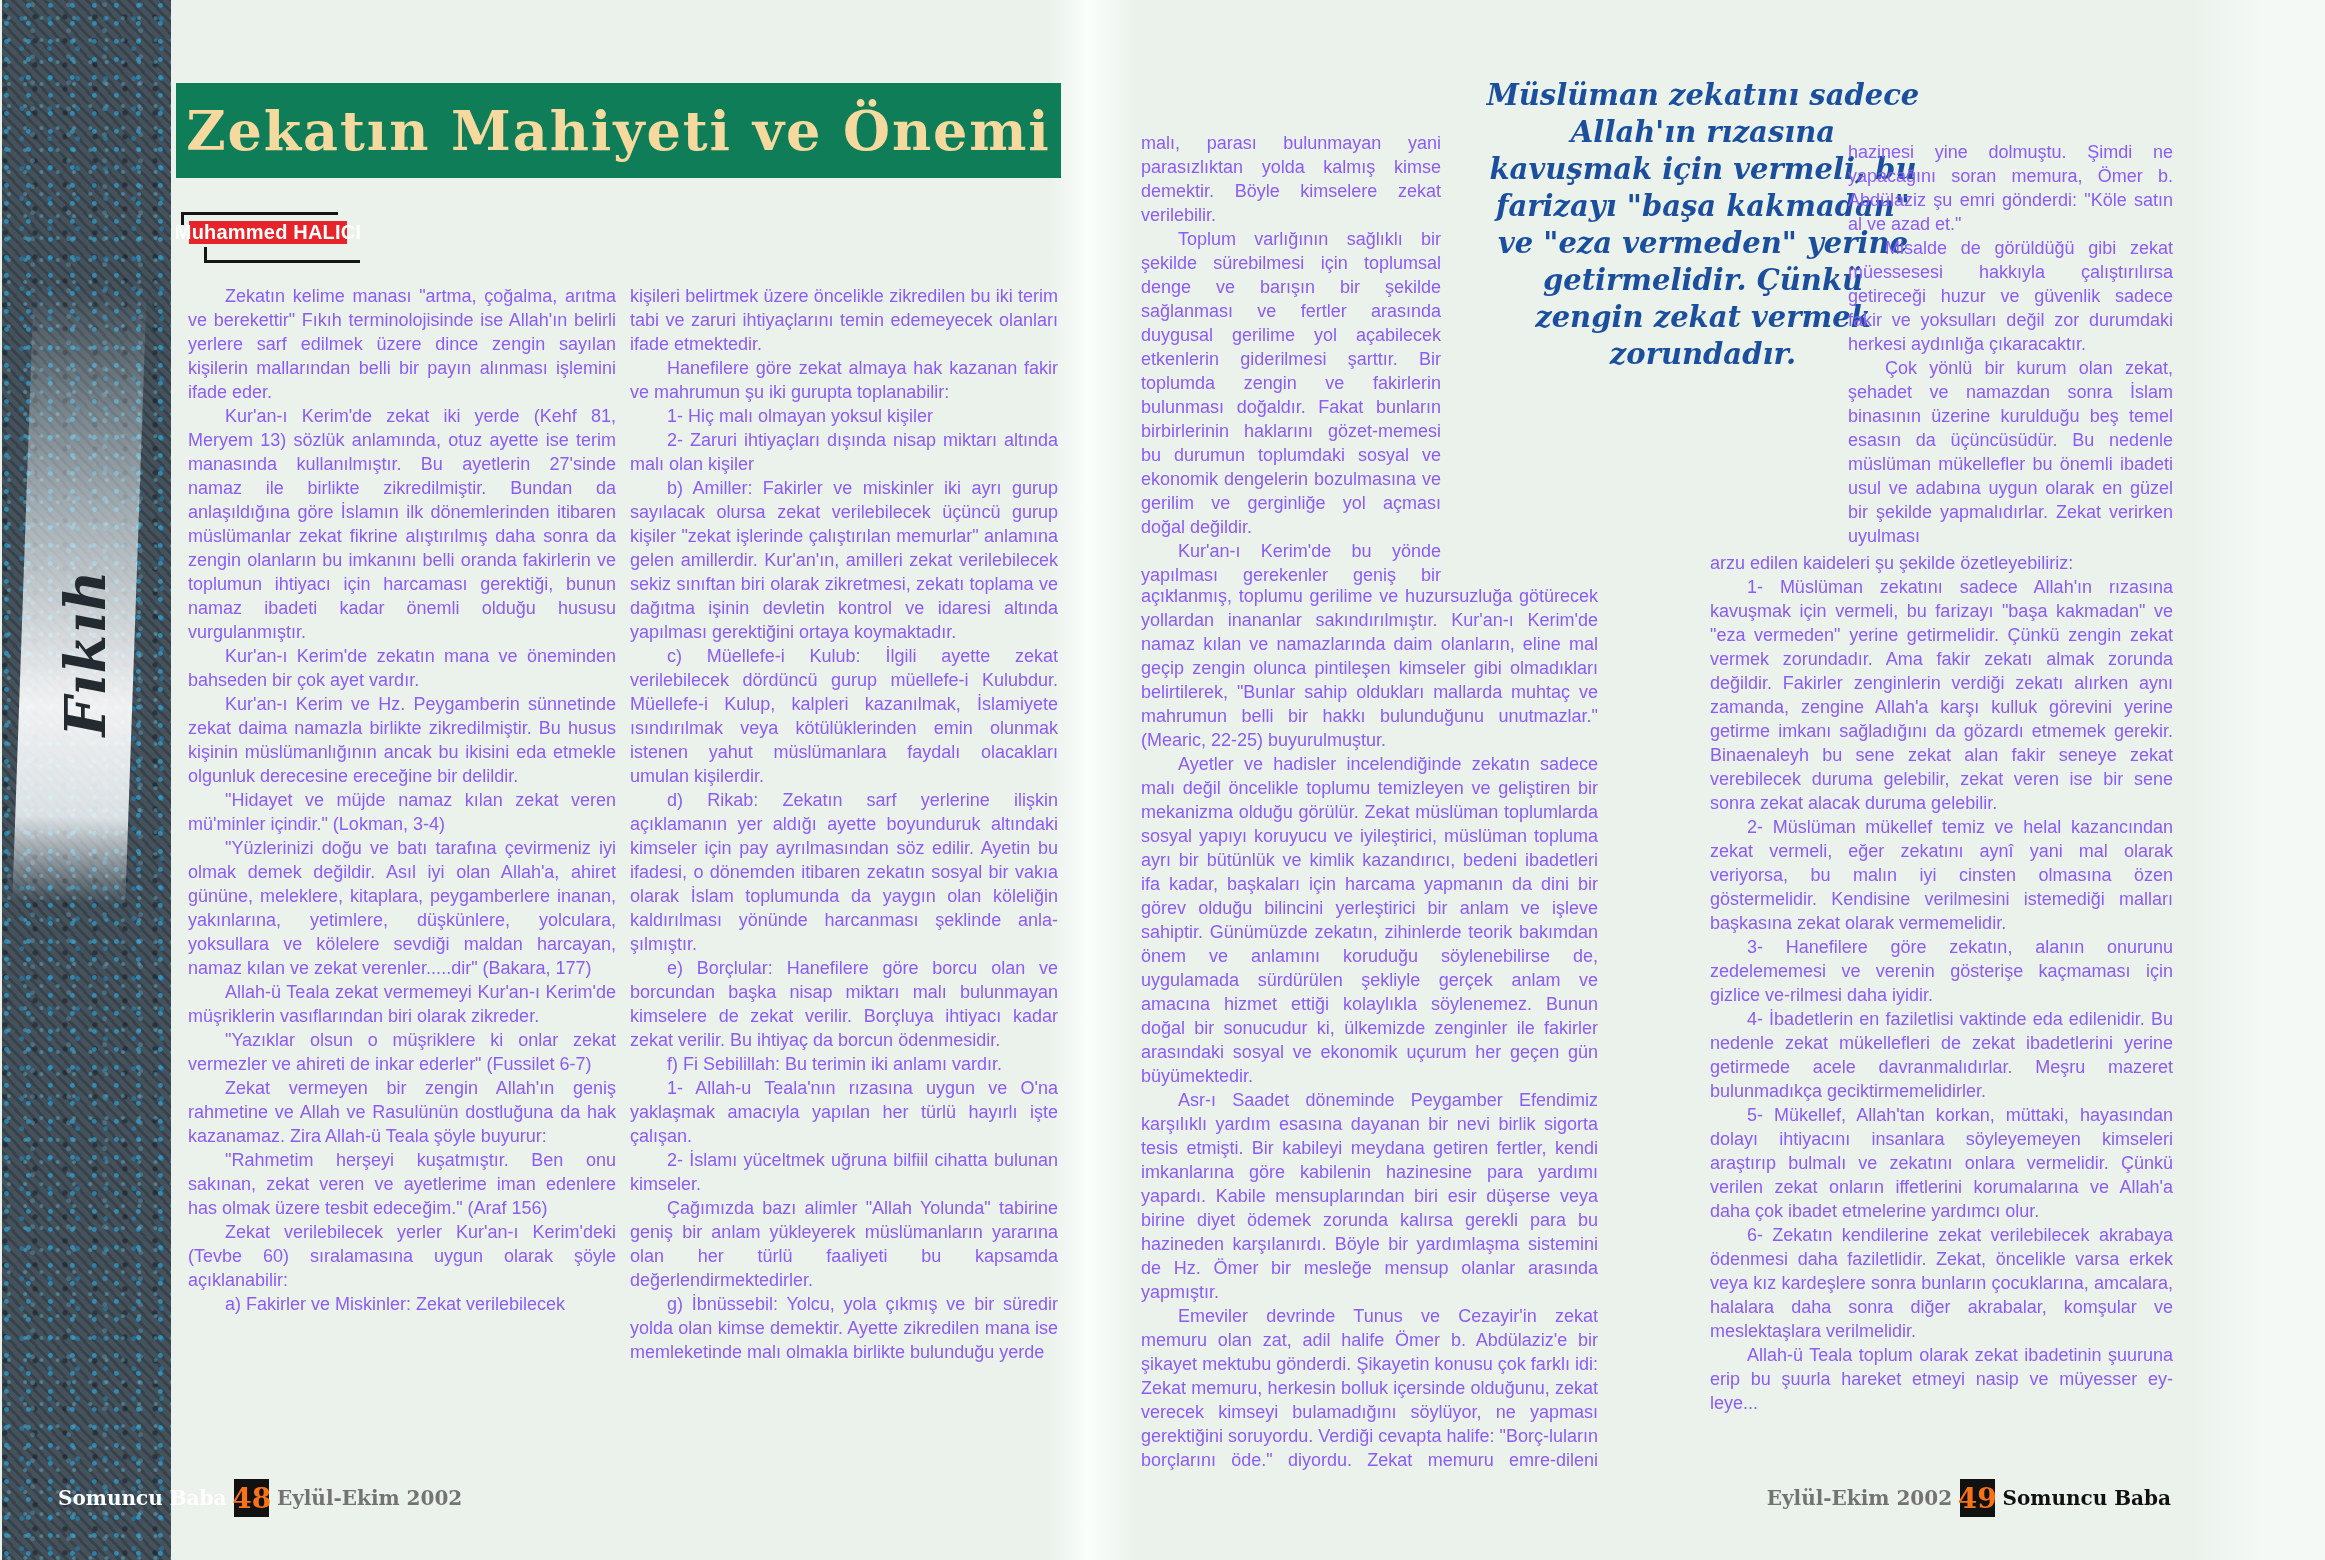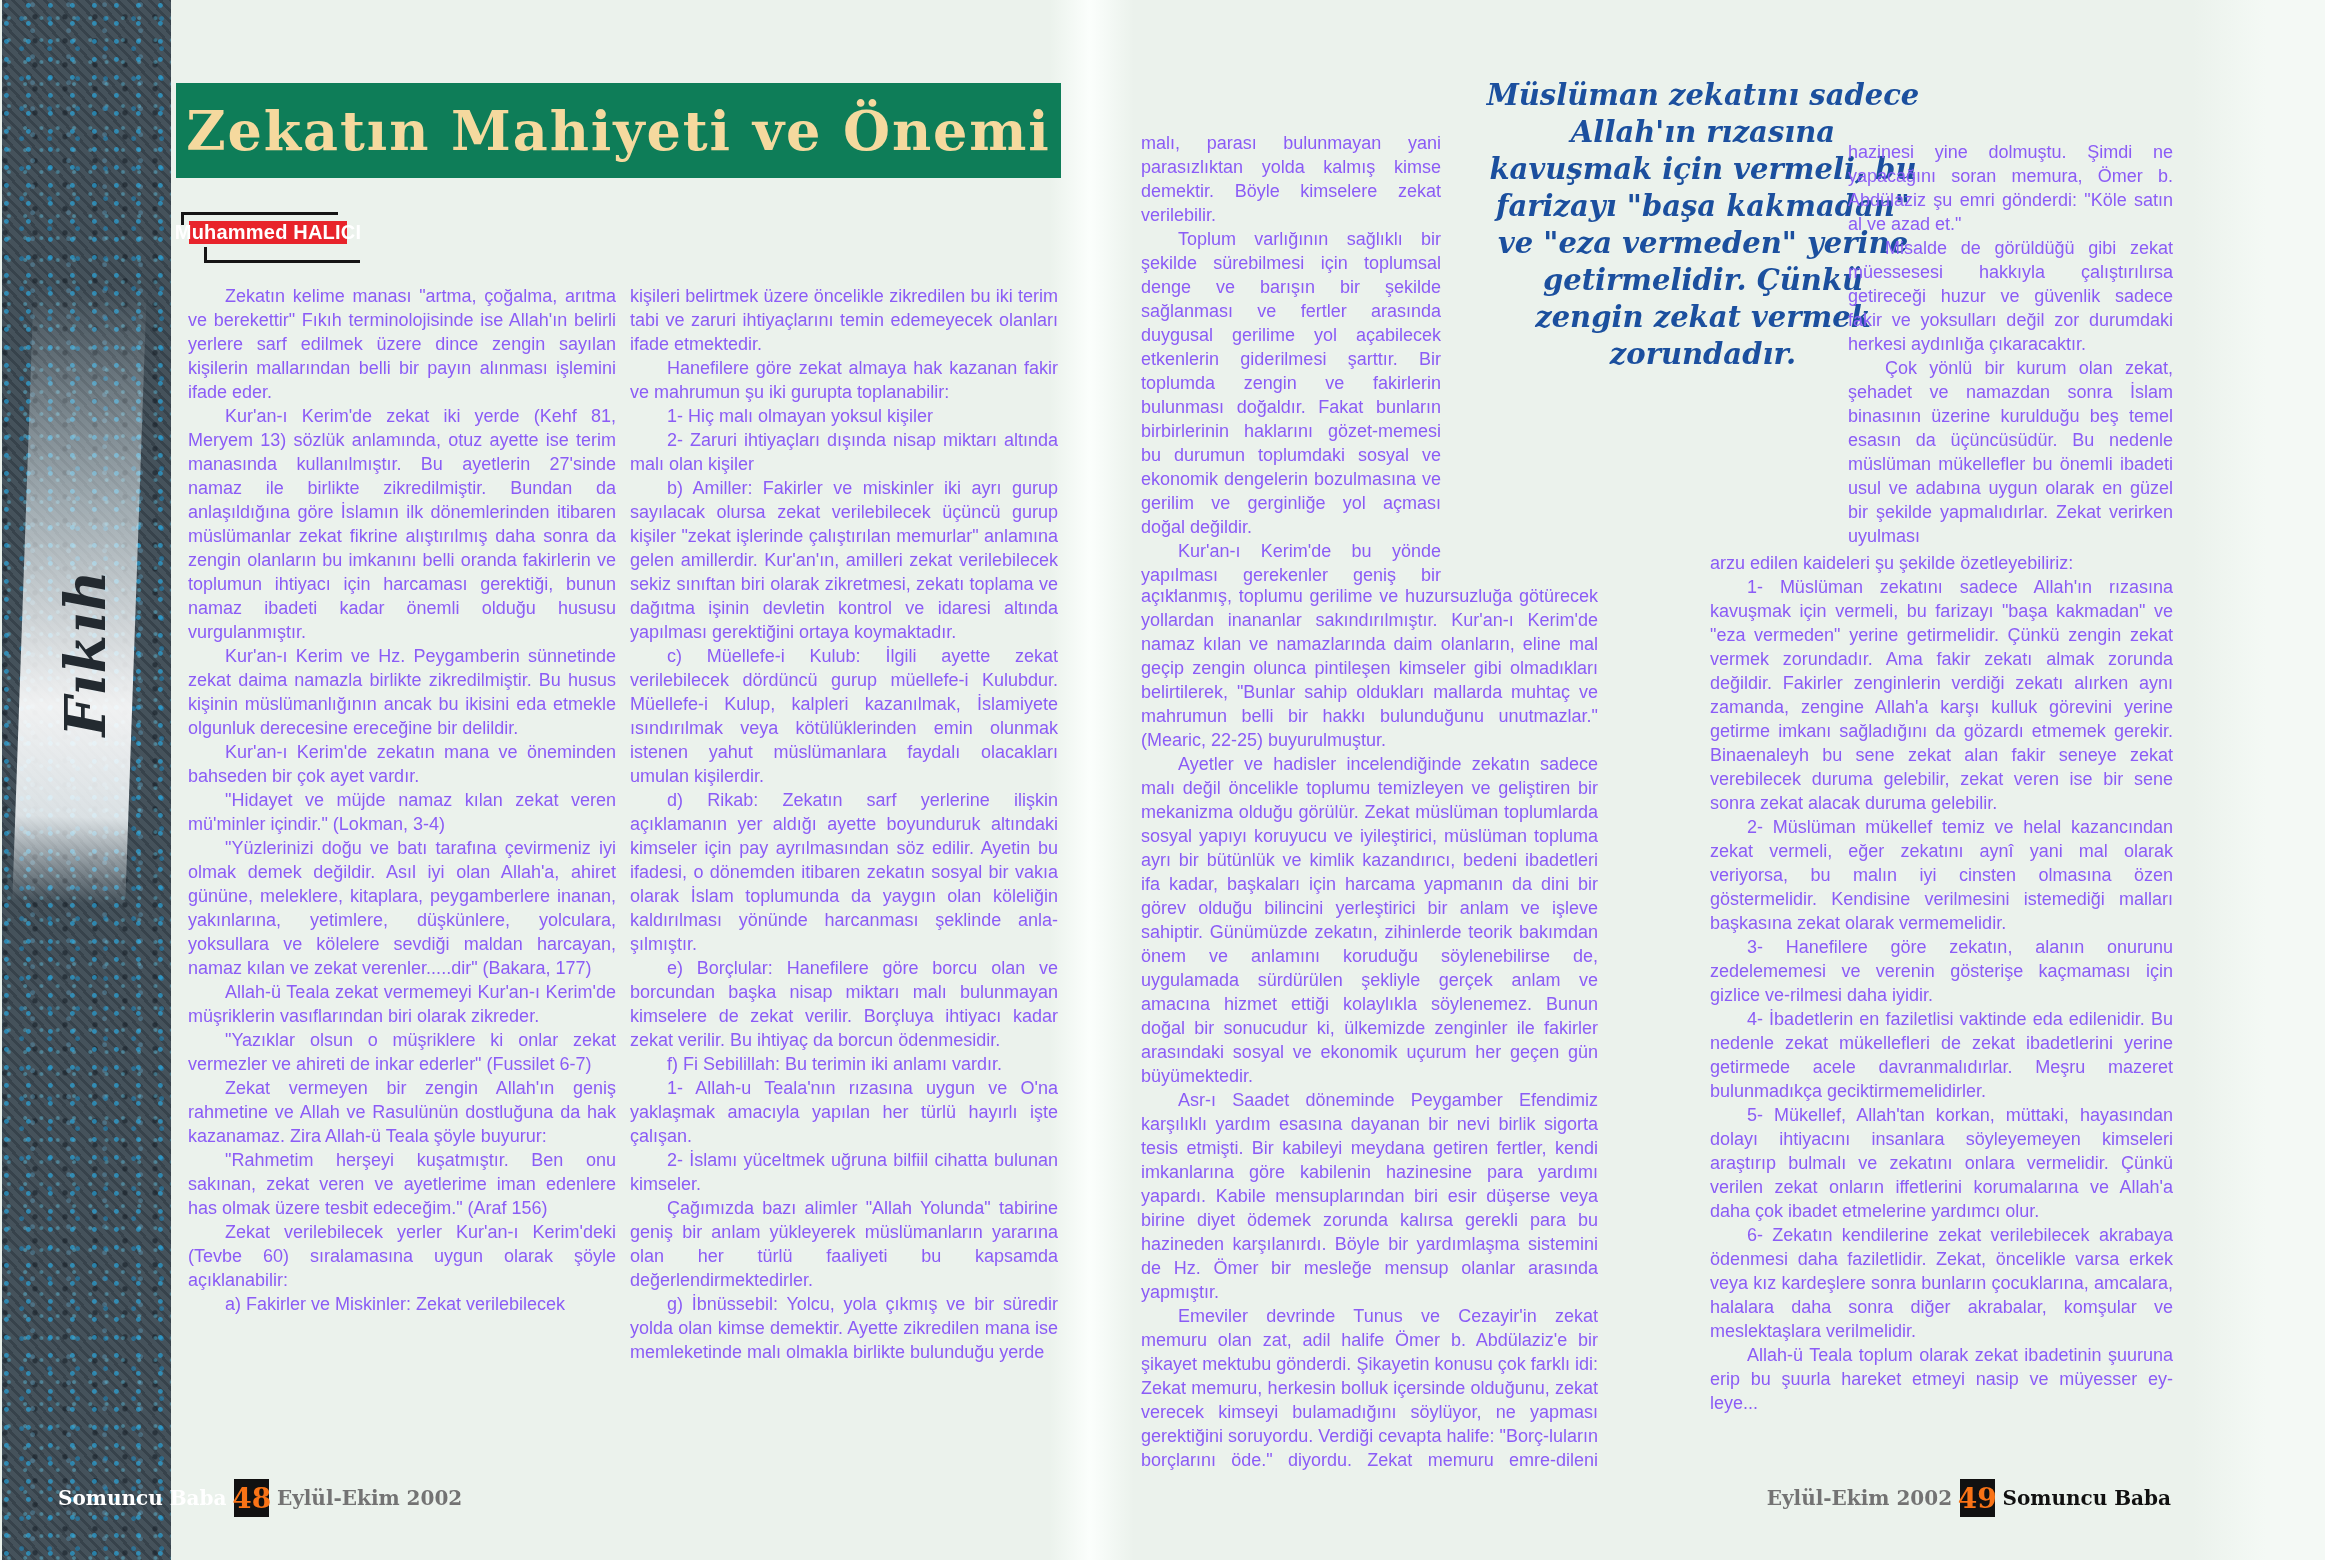--- a/index.html
+++ b/index.html
@@ -93,22 +93,22 @@
   <div class="author-tick-tl"></div>
   <div class="author-box">
     <span>Muhammed HALICI</span>
   </div>
   <div class="author-rule-bottom"></div>
   <div class="author-tick-bl"></div>
 
   <div class="col col1">
       <p>Zekatın kelime manası "artma, çoğalma, arıtma ve berekettir" Fıkıh terminolojisinde ise Allah'ın belirli yerlere sarf edilmek üzere dince zengin sayılan kişilerin mallarından belli bir payın alınması işlemini ifade eder.</p>
       <p>Kur'an-ı Kerim'de zekat iki yerde (Kehf 81, Meryem 13) sözlük anlamında, otuz ayette ise terim manasında kullanılmıştır. Bu ayetlerin 27'sinde namaz ile birlikte zikredilmiştir. Bundan da anlaşıldığına göre İslamın ilk dönemlerinden itibaren müslümanlar zekat fikrine alıştırılmış daha sonra da zengin olanların bu imkanını belli oranda fakirlerin ve toplumun ihtiyacı için harcaması gerektiği, bunun namaz ibadeti kadar önemli olduğu hususu vurgulanmıştır.</p>
+      <p>Kur'an-ı Kerim'de zekatın mana ve öneminden bahseden bir çok ayet vardır.</p>
       <p>Kur'an-ı Kerim ve Hz. Peygamberin sünnetinde zekat daima namazla birlikte zikredilmiştir. Bu husus kişinin müslümanlığının ancak bu ikisini eda etmekle olgunluk derecesine ereceğine bir delildir.</p>
-      <p>Kur'an-ı Kerim'de zekatın mana ve öneminden bahseden bir çok ayet vardır.</p>
       <p>"Hidayet ve müjde namaz kılan zekat veren mü'minler içindir." (Lokman, 3-4)</p>
       <p>"Yüzlerinizi doğu ve batı tarafına çevirmeniz iyi olmak demek değildir. Asıl iyi olan Allah'a, ahiret gününe, meleklere, kitaplara, peygamberlere inanan, yakınlarına, yetimlere, düşkünlere, yolculara, yoksullara ve kölelere sevdiği maldan harcayan, namaz kılan ve zekat verenler.....dir" (Bakara, 177)</p>
       <p>Allah-ü Teala zekat vermemeyi Kur'an-ı Kerim'de müşriklerin vasıflarından biri olarak zikreder.</p>
       <p>"Yazıklar olsun o müşriklere ki onlar zekat vermezler ve ahireti de inkar ederler" (Fussilet 6-7)</p>
       <p>Zekat vermeyen bir zengin Allah'ın geniş rahmetine ve Allah ve Rasulünün dostluğuna da hak kazanamaz. Zira Allah-ü Teala şöyle buyurur:</p>
       <p>"Rahmetim herşeyi kuşatmıştır. Ben onu sakınan, zekat veren ve ayetlerime iman edenlere has olmak üzere tesbit edeceğim." (Araf 156)</p>
       <p>Zekat verilebilecek yerler Kur'an-ı Kerim'deki (Tevbe 60) sıralamasına uygun olarak şöyle açıklanabilir:</p>
       <p>a) Fakirler ve Miskinler: Zekat verilebilecek</p>
     </div>
   <div class="col col2 cont">

